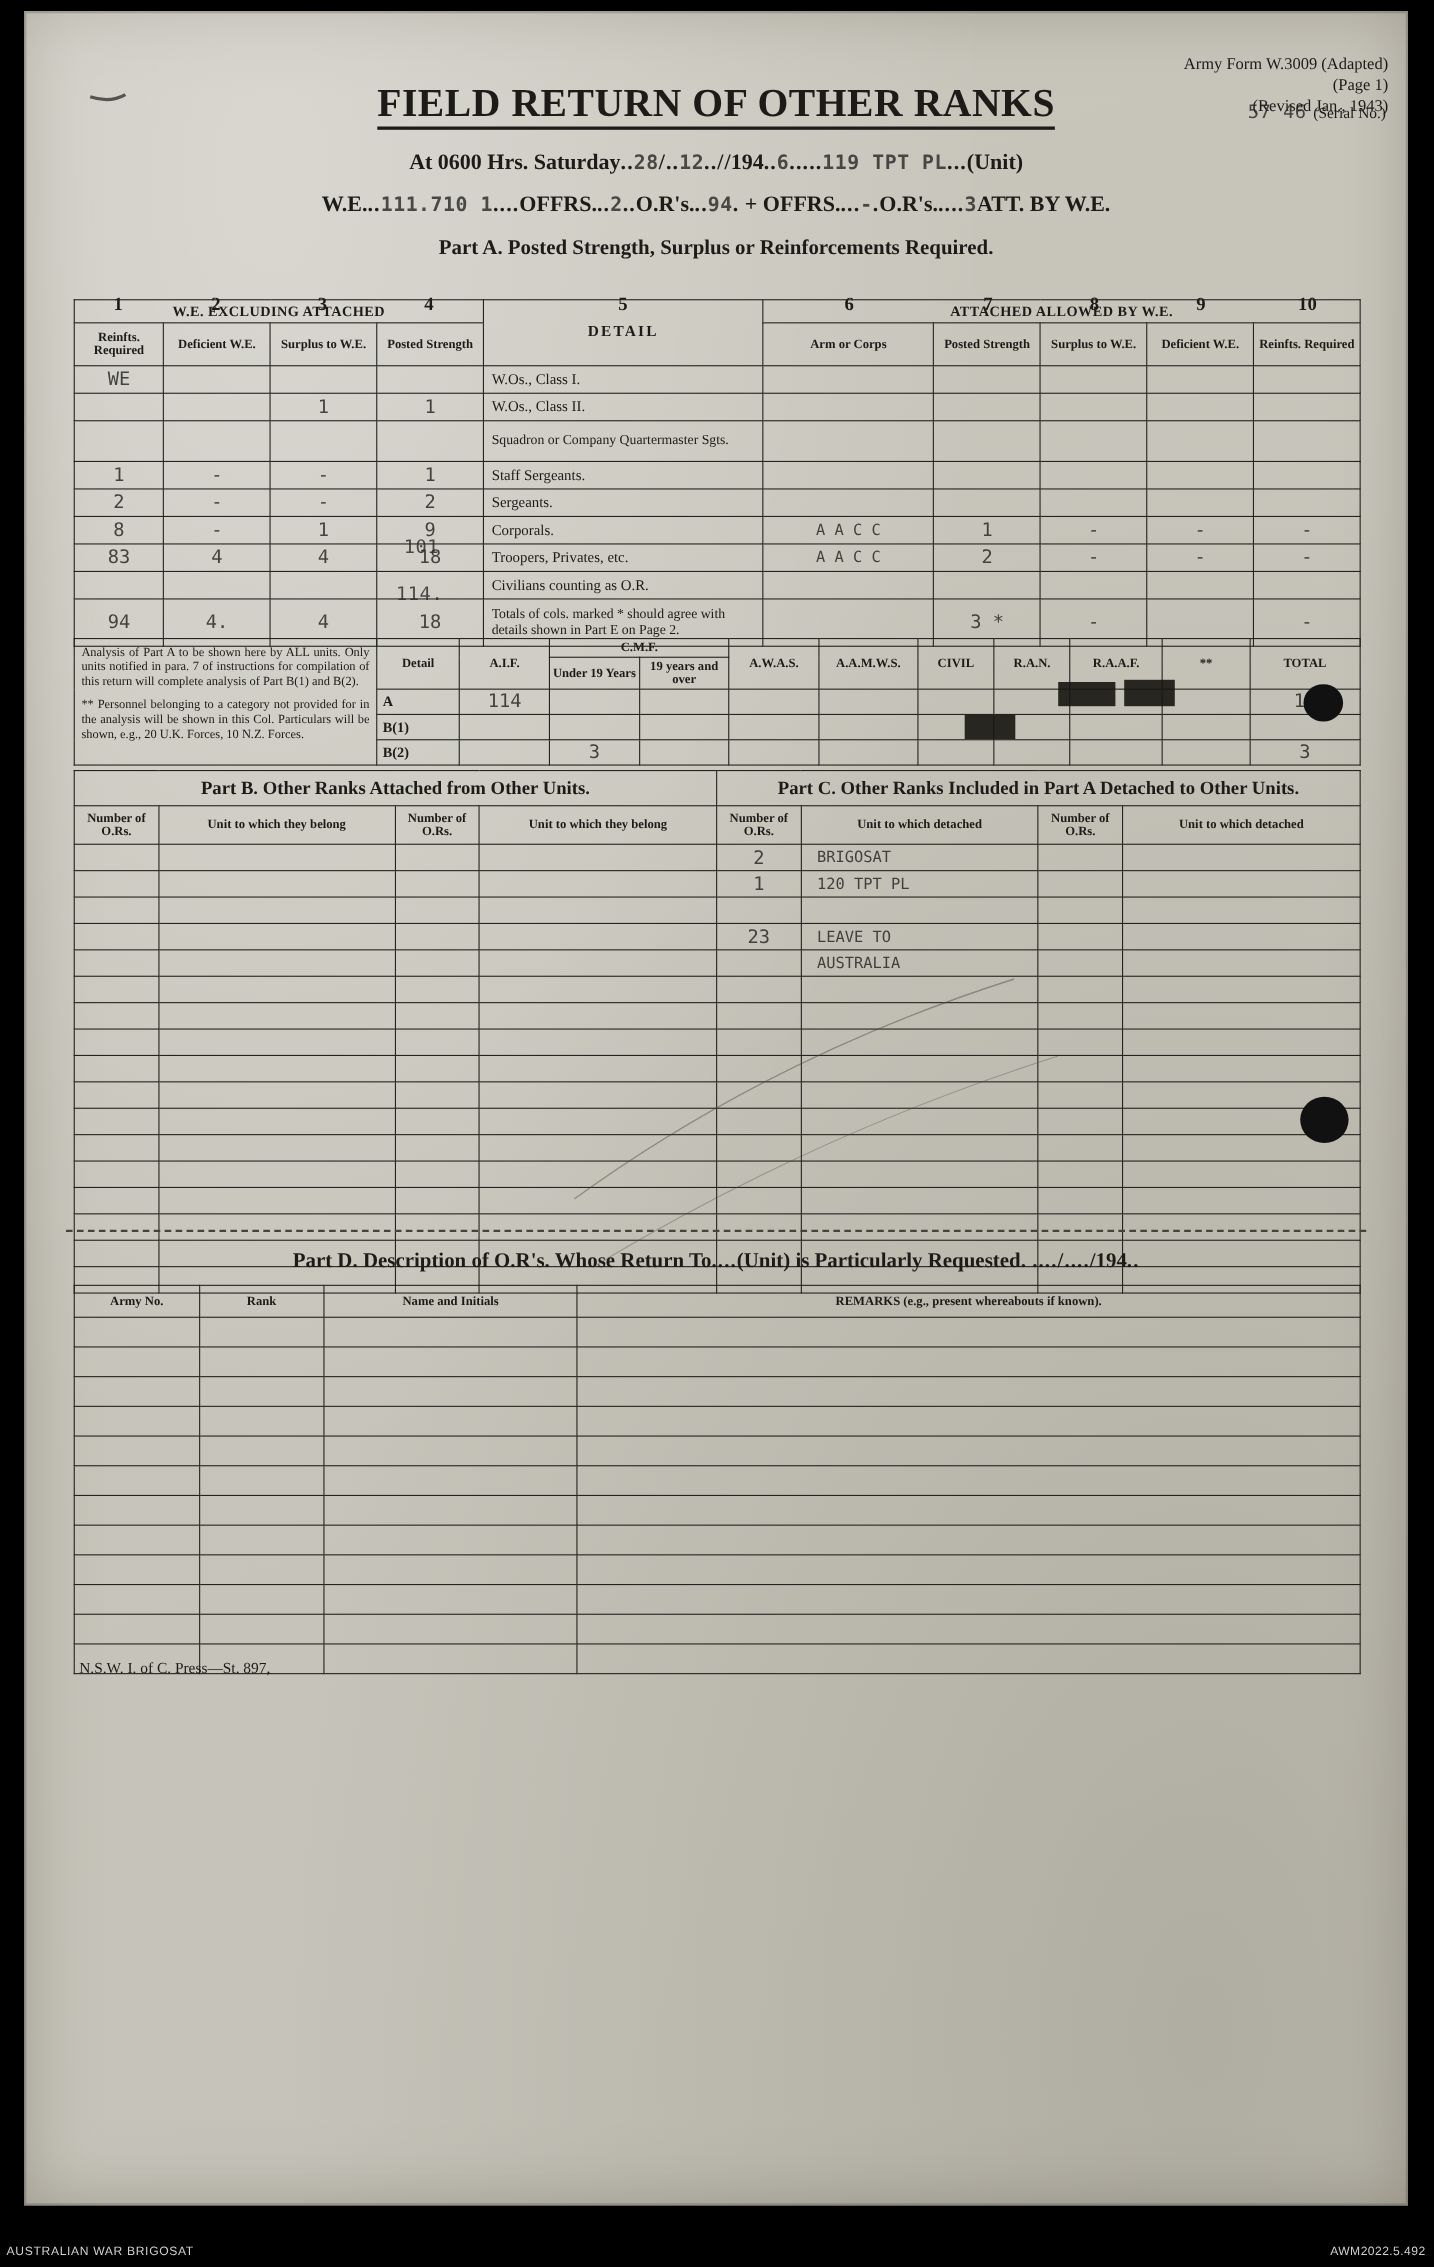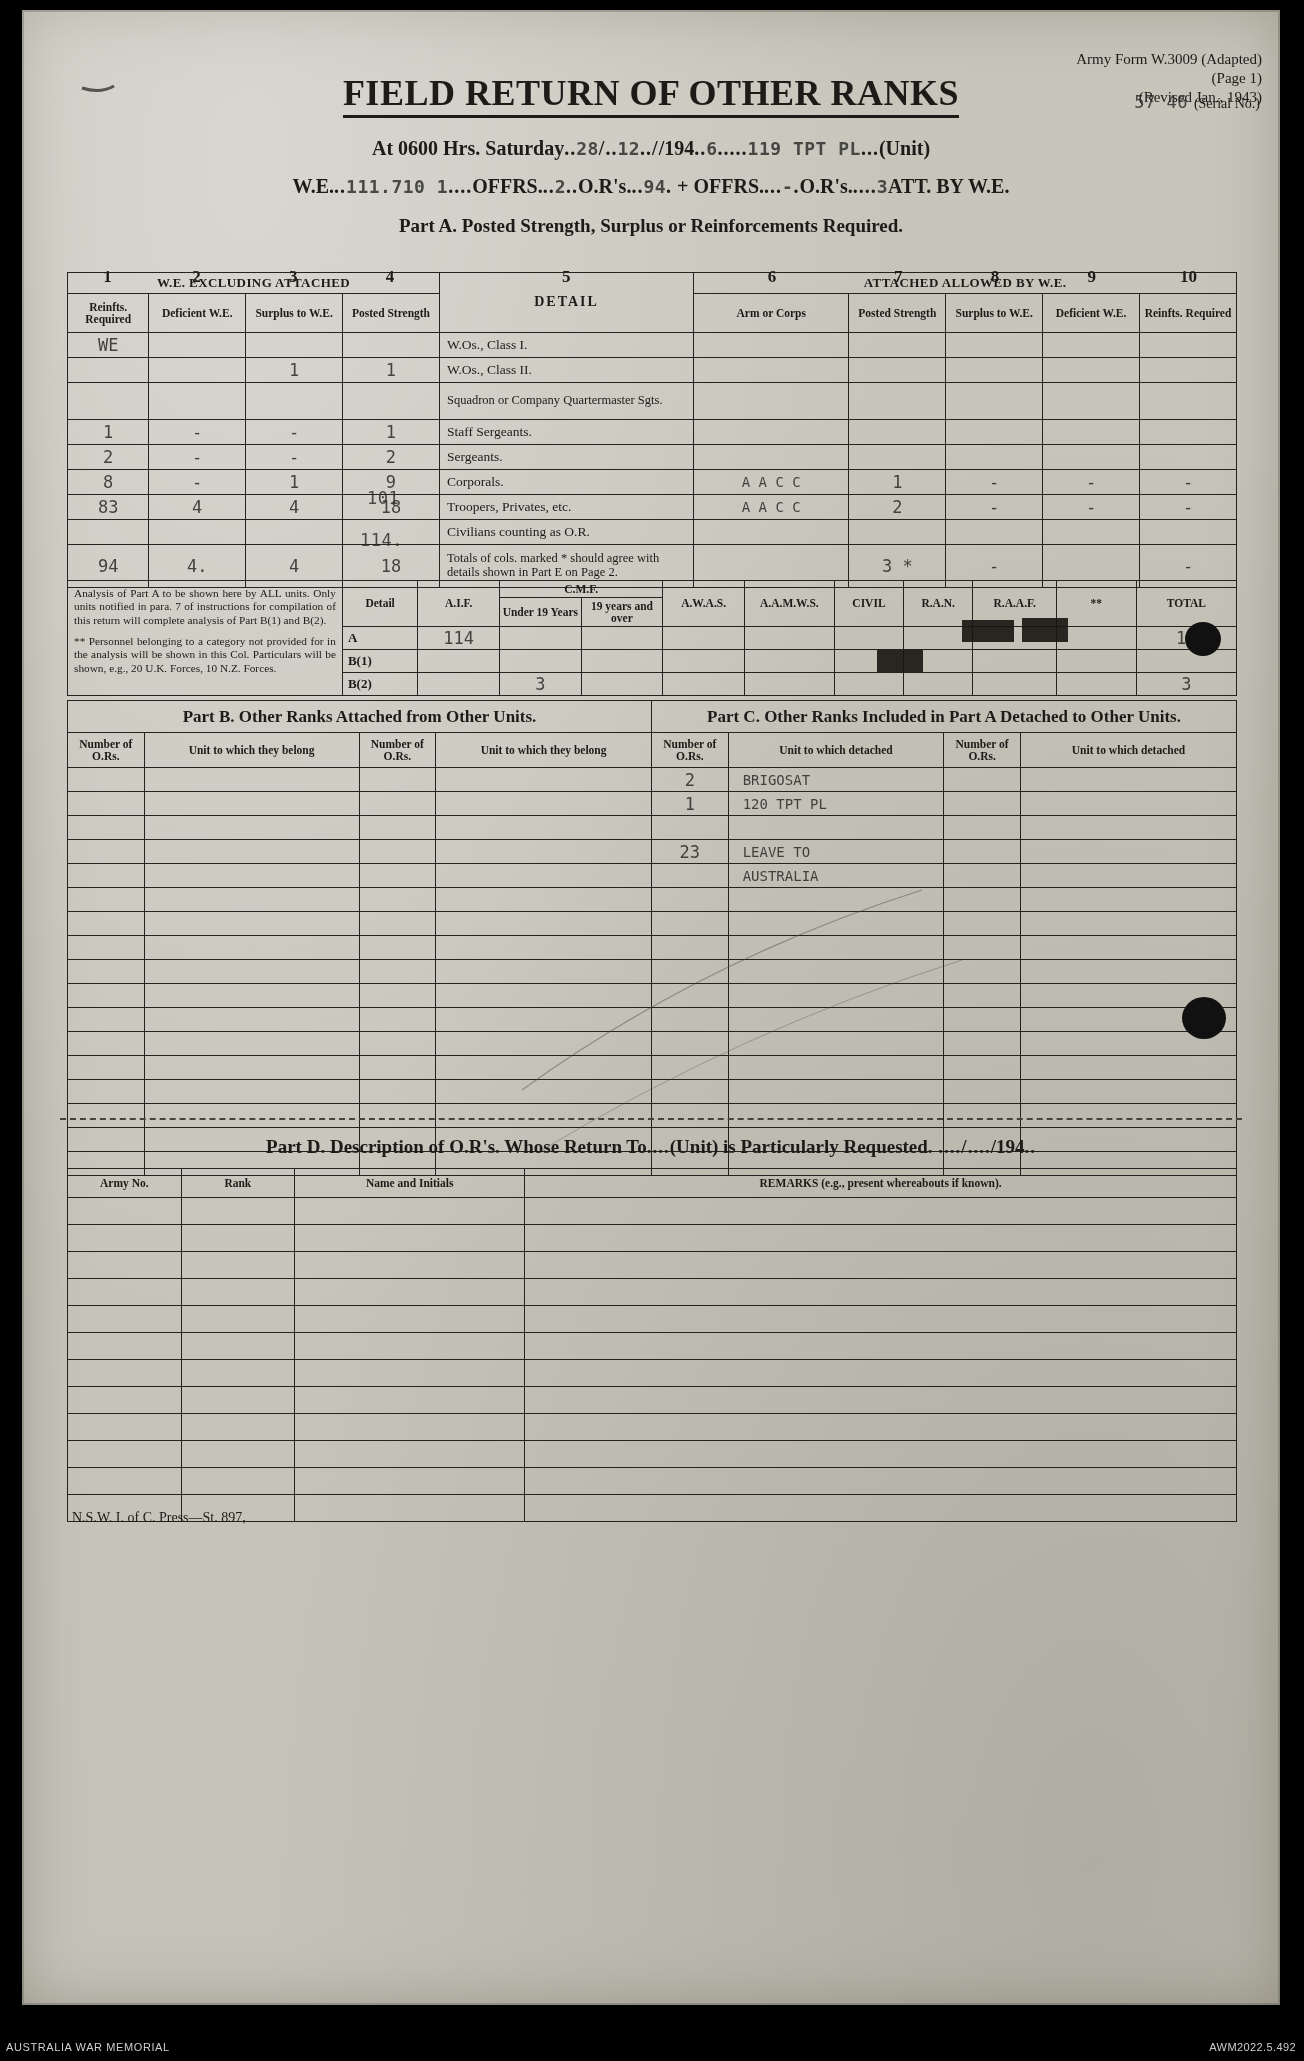--- a/index.html
+++ b/index.html
@@ -640,16 +640,16 @@
       <svg class="pen" style="left:0;top:0;width:1258px;height:1995px;" viewBox="0 0 1258 1995">
         <path d="M60,78 q18,6 32,-2" stroke="#2b2a27" stroke-width="3" fill="none" opacity=".75"></path>
         <path d="M500,1080 q180,-130 400,-200" stroke="#4a4840" stroke-width="1.2" fill="none" opacity=".45"></path>
         <path d="M520,1140 q200,-120 420,-190" stroke="#4a4840" stroke-width="1" fill="none" opacity=".35"></path>
       </svg>
 
     </div>
   </div>
 
   <div id="footer">
-    <div class="fl">AUSTRALIA WAR MEMORIAL</div>
+    <div class="fl">AUSTRALIAN WAR BRIGOSAT</div>
     <div class="fr">AWM2022.5.492</div>
   </div>
 </div>
 
 </body></html>

